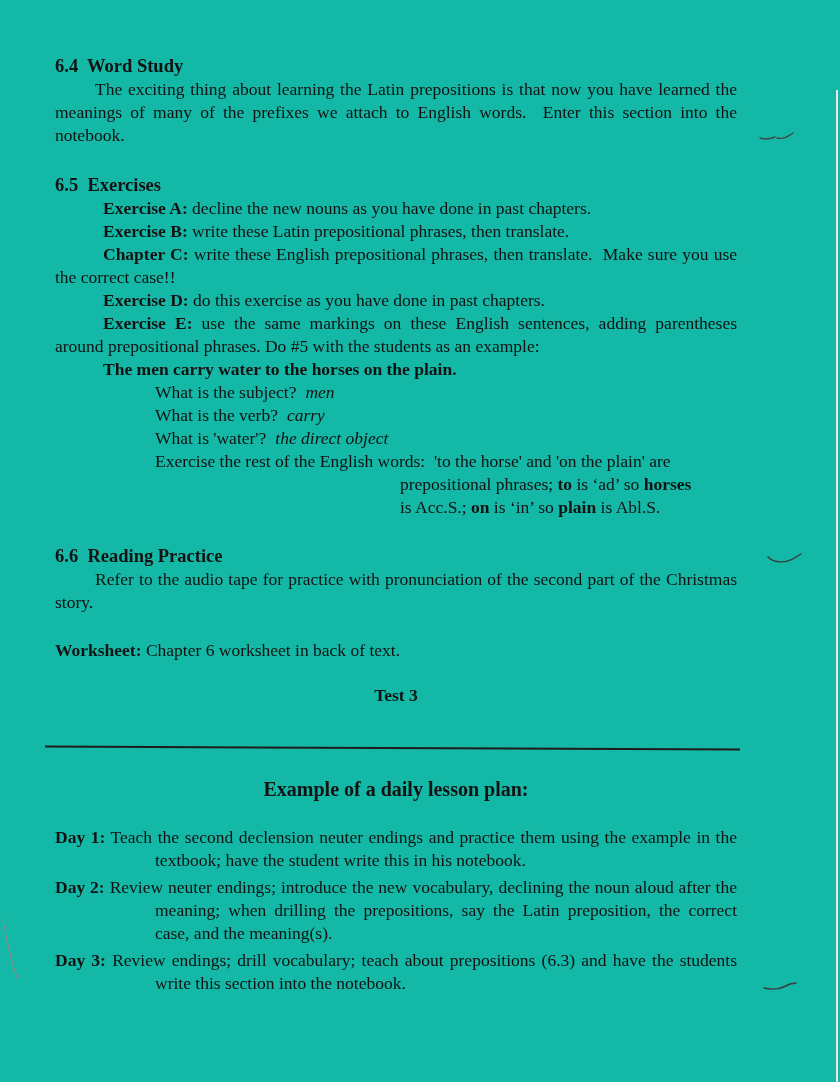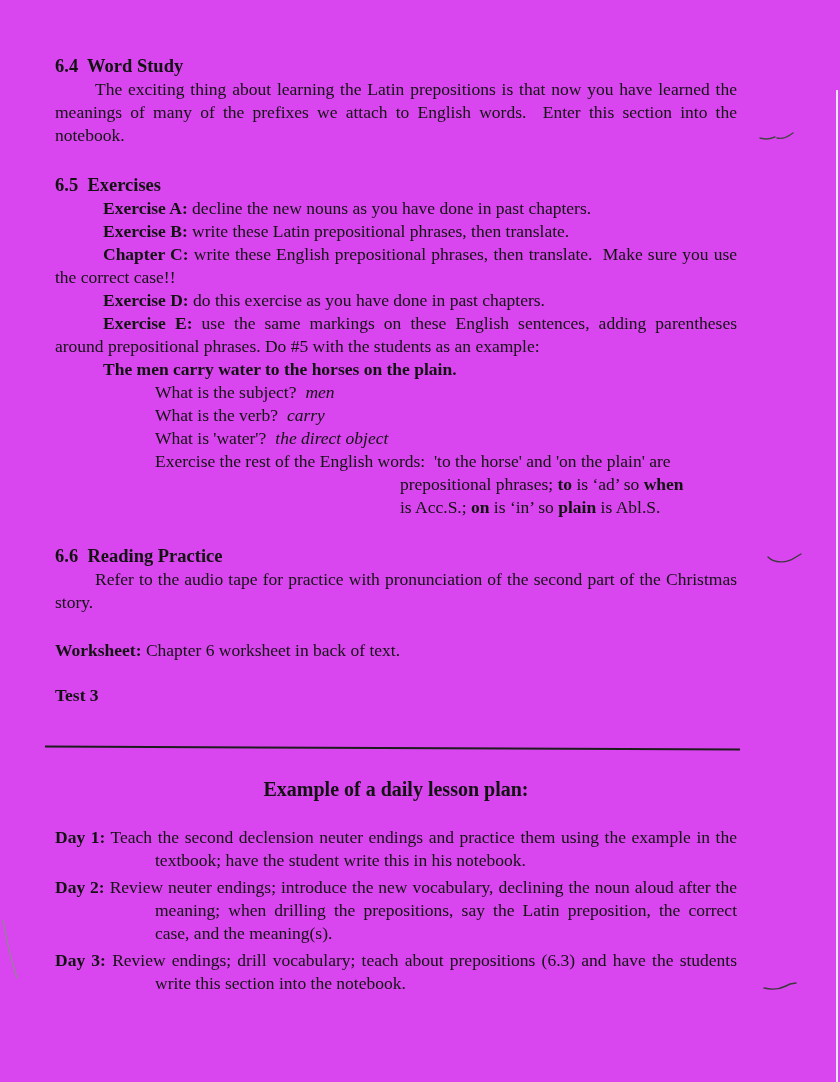--- a/index.html
+++ b/index.html
@@ -1,32 +1,32 @@
 <!DOCTYPE html>
 <html><head>
 <meta charset="utf-8">
 <style>
   html,body { margin:0; padding:0; background:#ffffff; }
   .page {
     position:relative;
     width:840px; height:1082px;
-    background:#d946ef;
+    background:#14b8a6;
     overflow:hidden;
     font-family:"Liberation Serif","DejaVu Serif",serif;
     color:#121212;
     font-size:17.5px;
     line-height:23px;
   }
   .content { position:absolute; left:55px; top:55px; width:682px; }
   .hd { font-weight:bold; font-size:18.5px; margin:0; white-space:pre-wrap; }
   p { margin:0; white-space:pre-wrap; }
   .j { text-align:justify; }
   .ind { text-indent:40px; }
   .ex { text-indent:48px; }
-  .b { font-weight:bold; }
+  .b { font-weight:bold;text-align:center; }
   .i { }
   .qa-line { margin-left:100px; }
   .qa-line .answer { font-style:italic; margin-left:9px; }
   .ident-cont { margin-left:345px; }
   .bold-sentence { margin-left:48px; font-weight:bold; }
   .day { padding-left:100px; text-indent:-100px; }
   .mt-sec { margin-top:27px; }
   .mt-66 { margin-top:26px; }
   .mt-ws { margin-top:25px; }
   .mt-test { margin-top:22px; }
@@ -73,21 +73,21 @@
       <p class="j ex"><span class="b">Exercise D:</span><span> do this exercise as you have done in past chapters.</span></p>
       <p class="j ex"><span class="b">Exercise E:</span><span> use the same markings on these English sentences, adding parentheses around prepositional phrases. Do #5 with the students as an example:</span></p>
 
       <p class="bold-sentence">The men carry water to the horses on the plain.</p>
 
       <p class="qa-line"><span>What is the subject?</span><span class="answer">men</span></p>
       <p class="qa-line"><span>What is the verb?</span><span class="answer">carry</span></p>
       <p class="qa-line"><span>What is 'water'?</span><span class="answer">the direct object</span></p>
 
       <p class="qa-line"><span>Exercise the rest of the English words:  'to the horse' and 'on the plain' are</span></p>
-      <p class="ident-cont"><span>prepositional phrases; </span><span class="b">to</span><span> is </span><span class="i">‘ad’</span><span> so </span><span class="b">when</span></p>
+      <p class="ident-cont"><span>prepositional phrases; </span><span class="b">to</span><span> is </span><span class="i">‘ad’</span><span> so </span><span class="b">horses</span></p>
       <p class="ident-cont"><span>is </span><span class="i">Acc.S.</span><span>; </span><span class="b">on</span><span> is </span><span class="i">‘in’</span><span> so </span><span class="b">plain</span><span> is </span><span class="i">Abl.S.</span></p>
     </section>
 
     <section>
       <h2 class="hd mt-66">6.6  Reading Practice</h2>
       <p class="j ind">Refer to the audio tape for practice with pronunciation of the second part of the Christmas story.</p>
     </section>
 
     <p class="mt-ws"><span class="b">Worksheet:</span><span> Chapter 6 worksheet in back of text.</span></p>
     <p class="b mt-test">Test 3</p>

